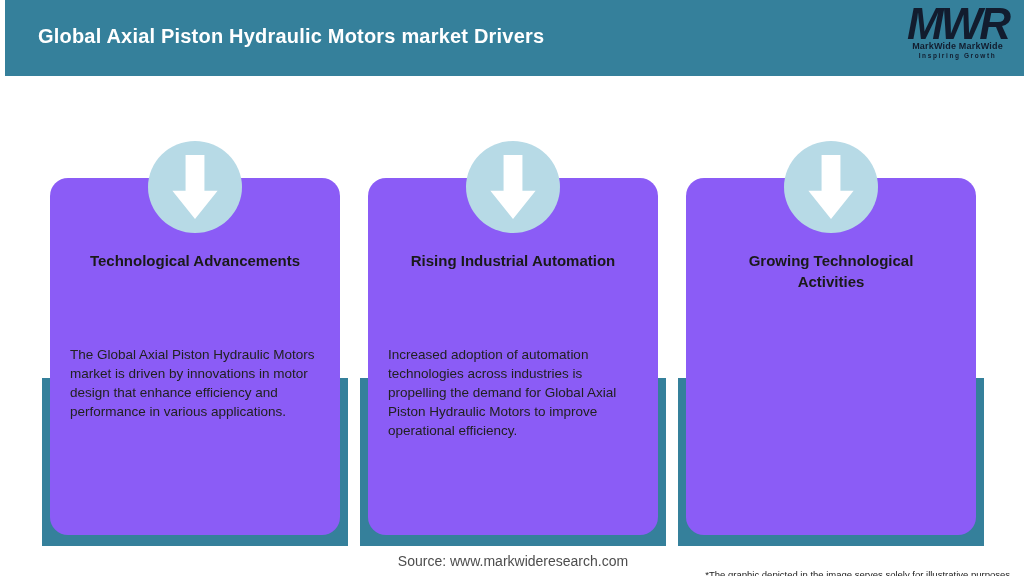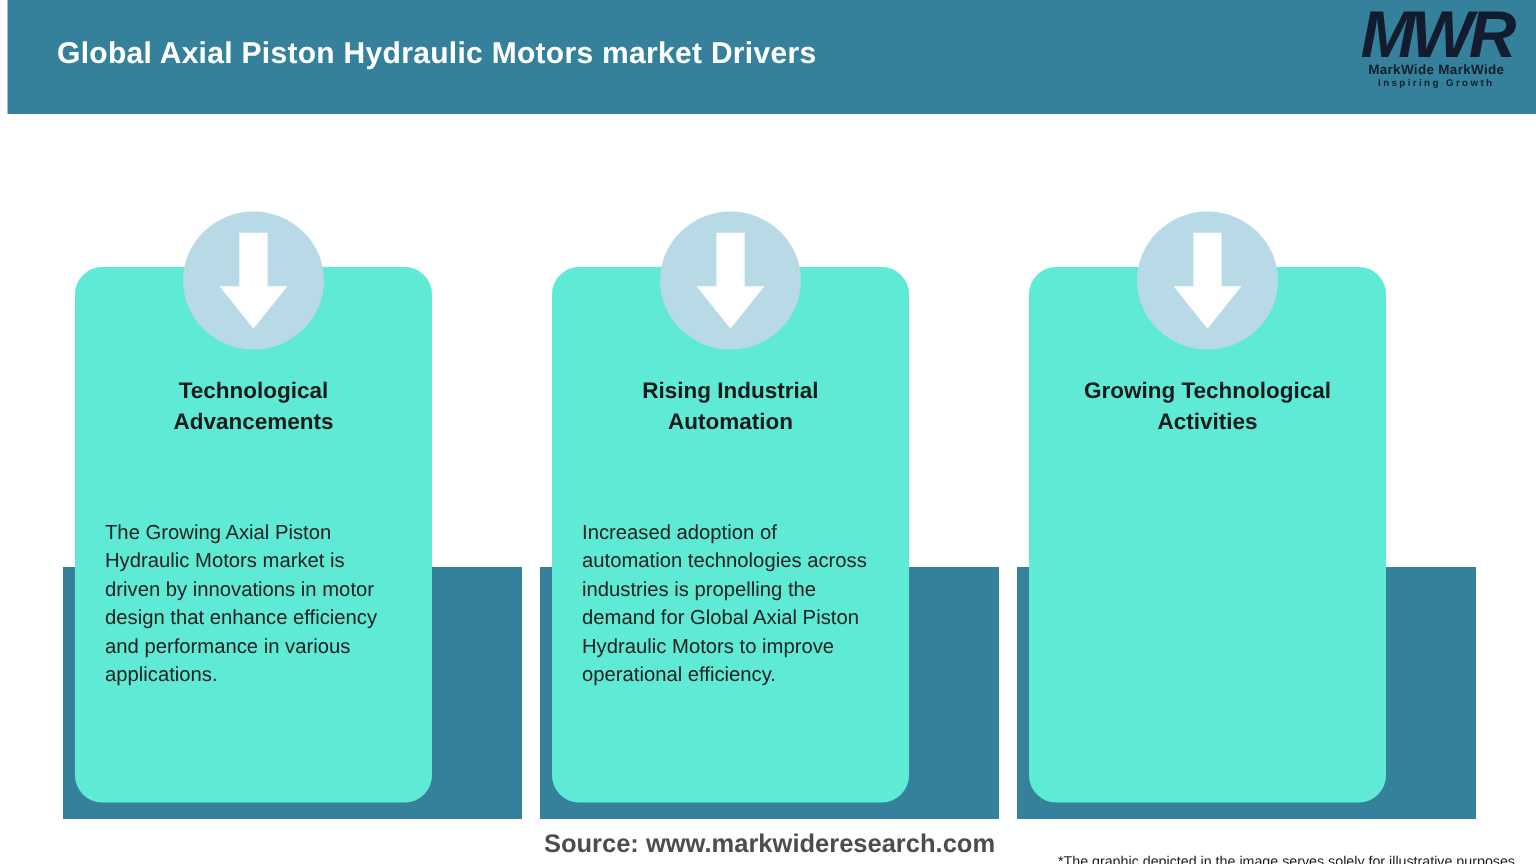--- a/index.html
+++ b/index.html
@@ -68,23 +68,23 @@
     background: #35809B;
   }
   .backing-1 { left: 42px; }
   .backing-2 { left: 360px; }
   .backing-3 { left: 678px; }
 
   
   .card {
     position: absolute;
     top: 178px;
-    width: 238px;
+    width: 290px;
     height: 357px;
-    background: #5eead4;
+    background: #8b5cf6;
     border-radius: 18px;
   }
   .card-1 { left: 50px; }
   .card-2 { left: 368px; }
   .card-3 { left: 686px; }
 
   .card-title {
     position: absolute;
     top: 72px;
     left: 18px; right: 18px;
@@ -121,22 +121,22 @@
   }
   .arrow-circle svg { display: block; margin-top: 2px; }
 
   
   .source-line {
     position: absolute;
     top: 553px;
     left: 360px;
     width: 306px;
     text-align: center;
-    font-size: 17px;
-    font-weight: bold;
+    font-size: 14px;
+    font-weight: normal;
     color: #4D4D4D;
   }
   .disclaimer {
     position: absolute;
     top: 557px;
     right: 14px;
     width: 330px;
     text-align: right;
     font-size: 9.5px;
     color: #1a1a1a;
@@ -161,21 +161,21 @@
   <div class="backing backing-2"></div>
   <div class="backing backing-3"></div>
 
   <div class="card card-1">
     <div class="arrow-circle">
       <svg width="46" height="66" viewBox="0 0 48 70" aria-hidden="true">
         <polygon points="14,0 34,0 34,38 48,38 24,68 0,38 14,38" fill="#FFFFFF"></polygon>
       </svg>
     </div>
     <h3 class="card-title">Technological Advancements</h3>
-    <p class="card-body">The Growing Axial Piston Hydraulic Motors market is driven by innovations in motor design that enhance efficiency and performance in various applications.</p>
+    <p class="card-body">The Global Axial Piston Hydraulic Motors market is driven by innovations in motor design that enhance efficiency and performance in various applications.</p>
   </div>
 
   <div class="card card-2">
     <div class="arrow-circle">
       <svg width="46" height="66" viewBox="0 0 48 70" aria-hidden="true">
         <polygon points="14,0 34,0 34,38 48,38 24,68 0,38 14,38" fill="#FFFFFF"></polygon>
       </svg>
     </div>
     <h3 class="card-title">Rising Industrial Automation</h3>
     <p class="card-body">Increased adoption of automation technologies across industries is propelling the demand for Global Axial Piston Hydraulic Motors to improve operational efficiency.</p>

